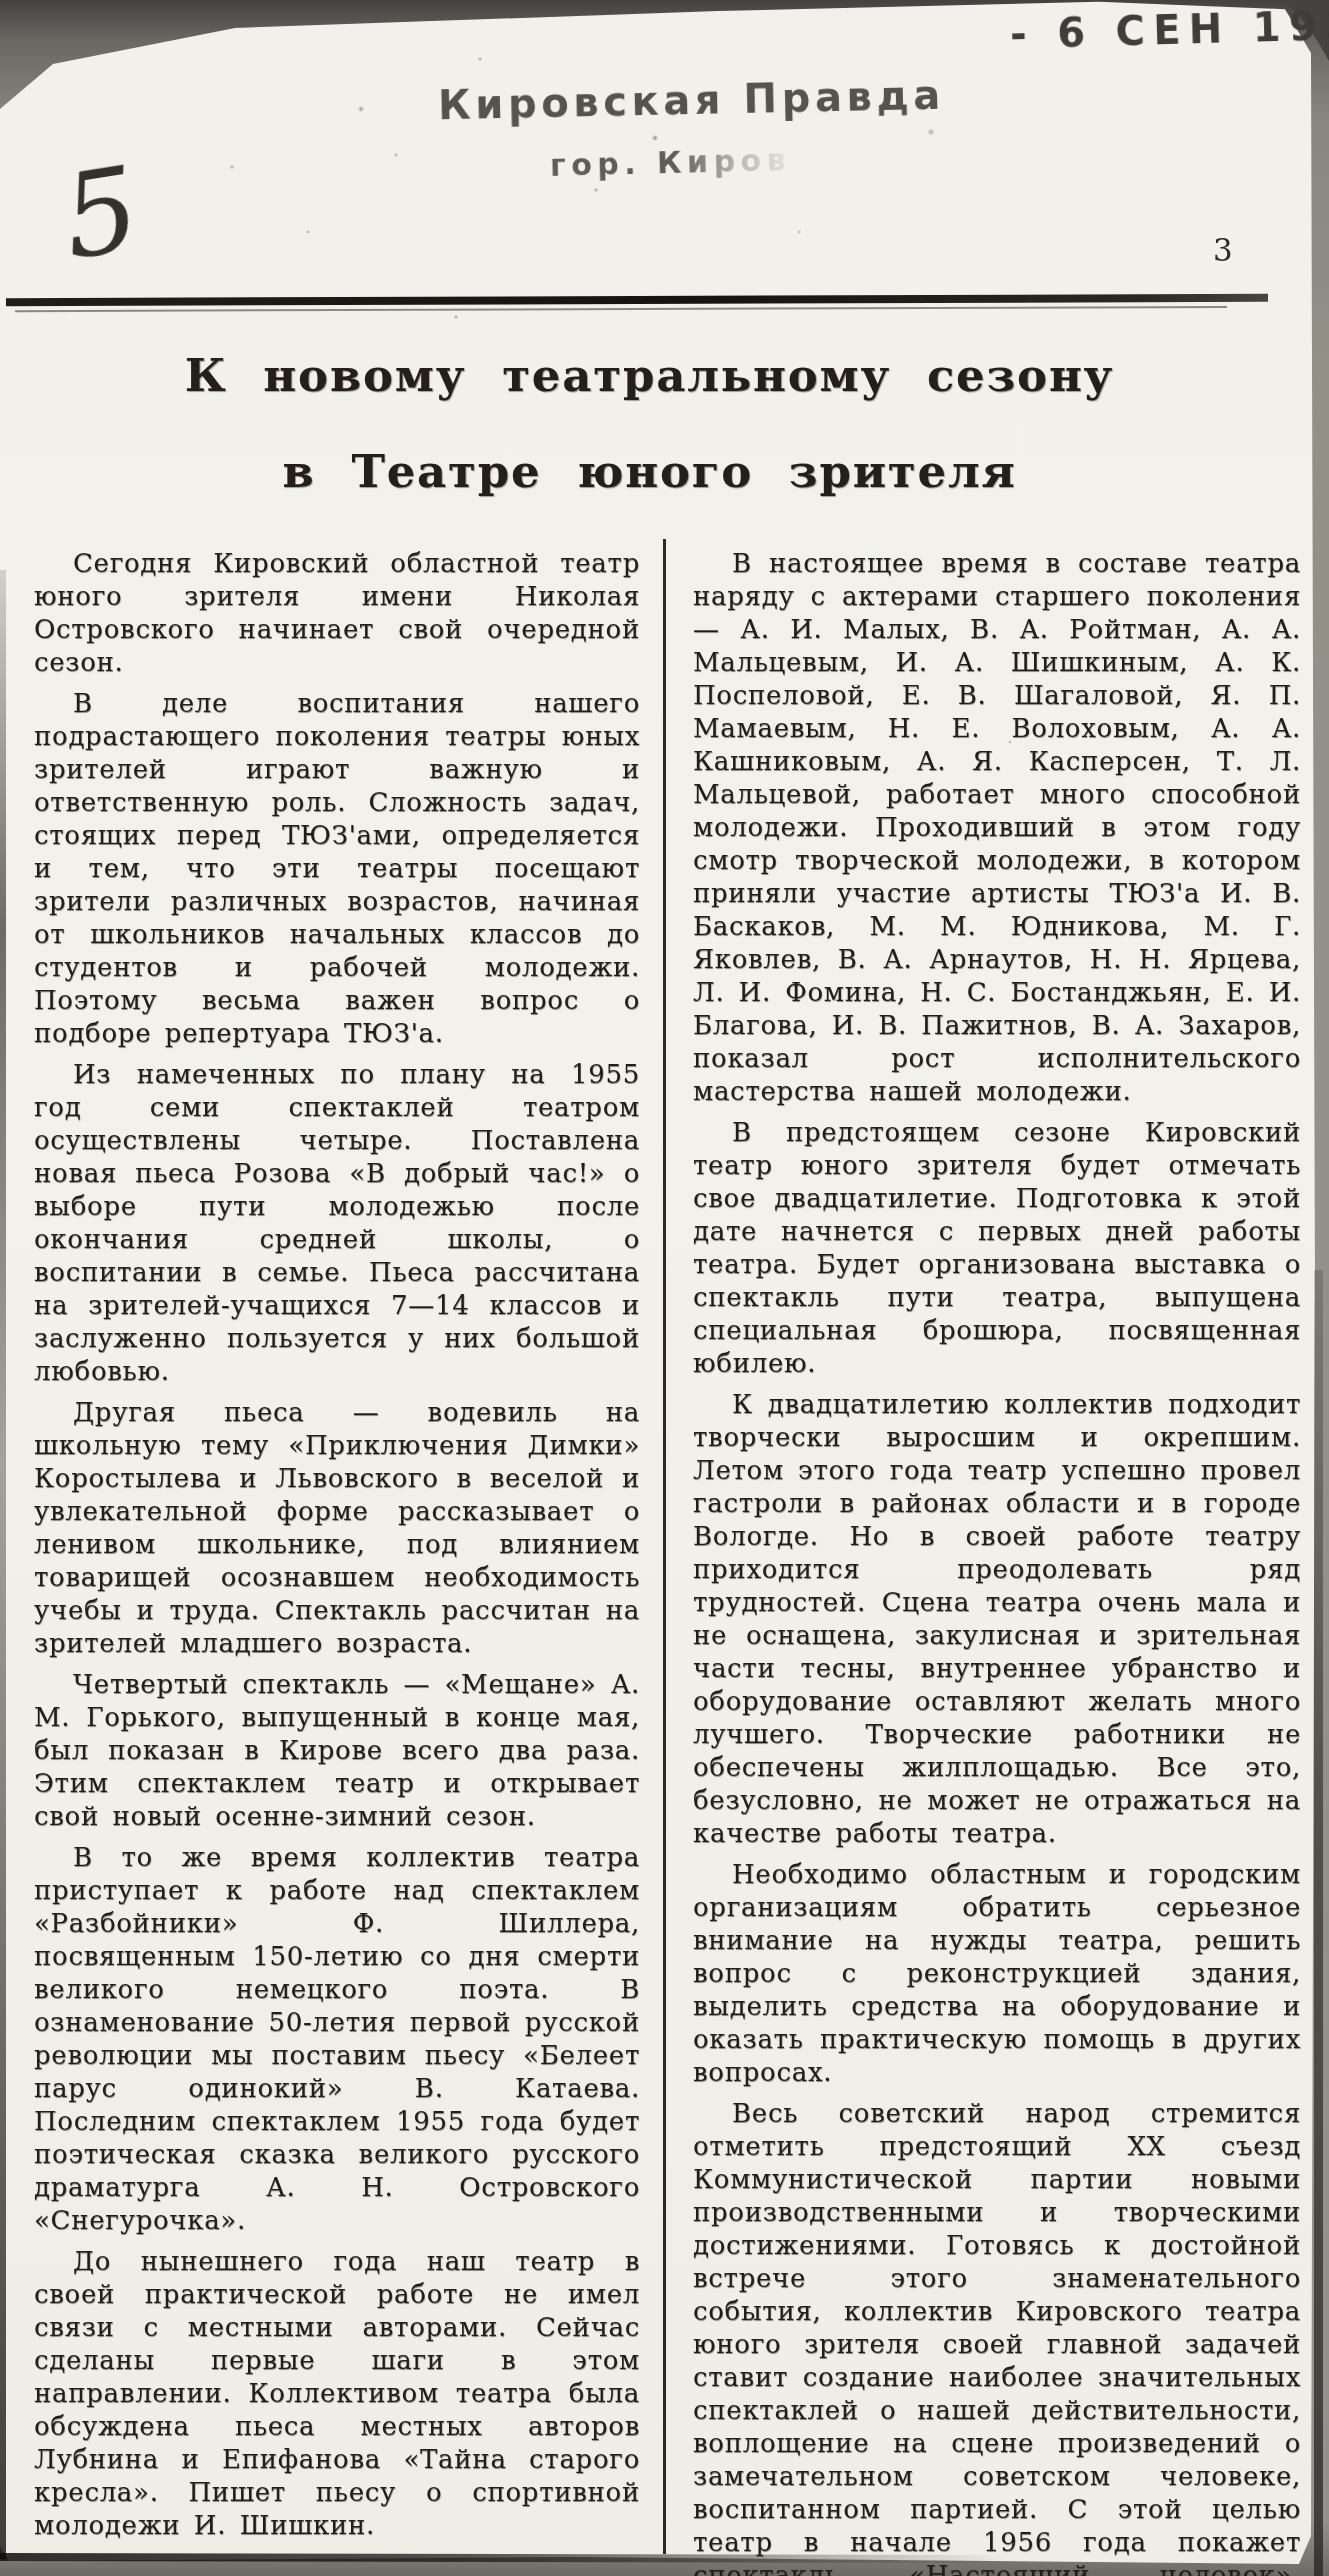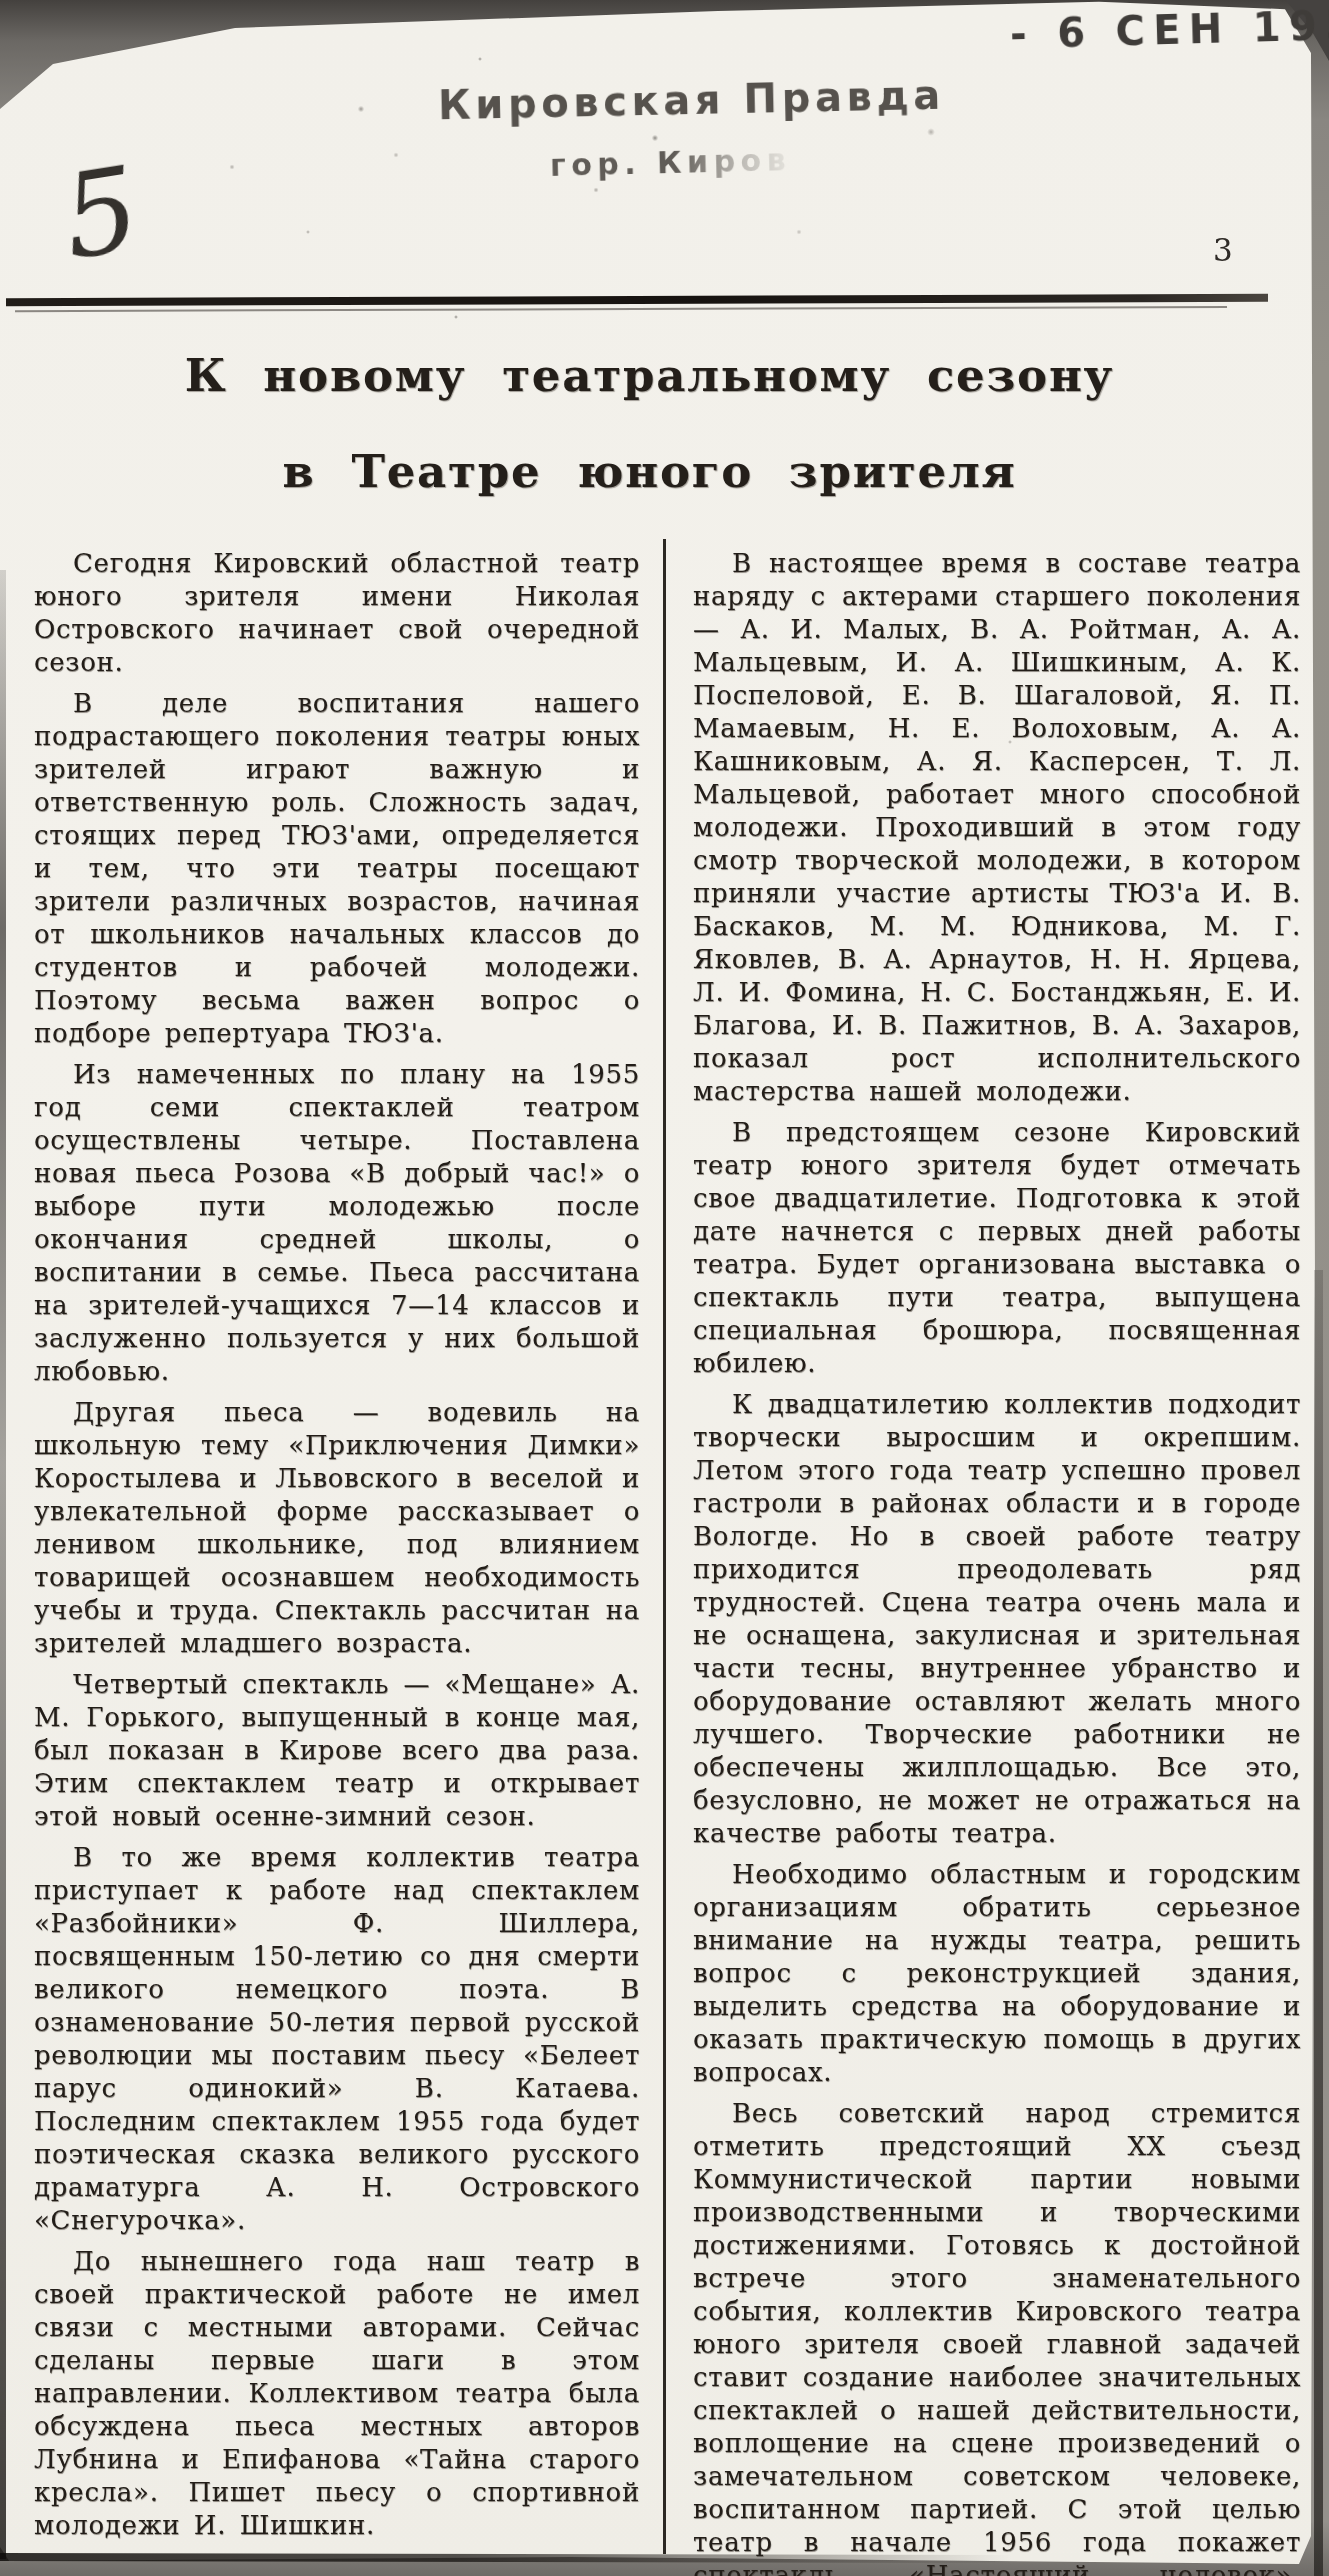--- a/index.html
+++ b/index.html
@@ -115,21 +115,21 @@
     <div>в Театре юного зрителя</div>
   </div>
 
   <div class="divider"></div>
 
   <div class="col col-left">
       <p class="para">Сегодня Кировский областной театр юного зрителя имени Николая Островского начинает свой очередной сезон.</p>
       <p class="para">В деле воспитания нашего подрастающего поколения театры юных зрителей играют важную и ответственную роль. Сложность задач, стоящих перед ТЮЗ'ами, определяется и тем, что эти театры посещают зрители различных возрастов, начиная от школьников начальных классов до студентов и рабочей молодежи. Поэтому весьма важен вопрос о подборе репертуара ТЮЗ'а.</p>
       <p class="para">Из намеченных по плану на 1955 год семи спектаклей театром осуществлены четыре. Поставлена новая пьеса Розова «В добрый час!» о выборе пути молодежью после окончания средней школы, о воспитании в семье. Пьеса рассчитана на зрителей-учащихся 7—14 классов и заслуженно пользуется у них большой любовью.</p>
       <p class="para">Другая пьеса — водевиль на школьную тему «Приключения Димки» Коростылева и Львовского в веселой и увлекательной форме рассказывает о ленивом школьнике, под влиянием товарищей осознавшем необходимость учебы и труда. Спектакль рассчитан на зрителей младшего возраста.</p>
-      <p class="para">Четвертый спектакль — «Мещане» А. М. Горького, выпущенный в конце мая, был показан в Кирове всего два раза. Этим спектаклем театр и открывает этой новый осенне-зимний сезон.</p>
+      <p class="para">Четвертый спектакль — «Мещане» А. М. Горького, выпущенный в конце мая, был показан в Кирове всего два раза. Этим спектаклем театр и открывает свой новый осенне-зимний сезон.</p>
       <p class="para">В то же время коллектив театра приступает к работе над спектаклем «Разбойники» Ф. Шиллера, посвященным 150-летию со дня смерти великого немецкого поэта. В ознаменование 50-летия первой русской революции мы поставим пьесу «Белеет парус одинокий» В. Катаева. Последним спектаклем 1955 года будет поэтическая сказка великого русского драматурга А. Н. Островского «Снегурочка».</p>
       <p class="para">До нынешнего года наш театр в своей практической работе не имел связи с местными авторами. Сейчас сделаны первые шаги в этом направлении. Коллективом театра была обсуждена пьеса местных авторов Лубнина и Епифанова «Тайна старого кресла». Пишет пьесу о спортивной молодежи И. Шишкин.</p>
     </div>
 
   <div class="col col-right">
     <div>
         <p class="para">В настоящее время в составе театра наряду с актерами старшего поколения — А. И. Малых, В. А. Ройтман, А. А. Мальцевым, И. А. Шишкиным, А. К. Поспеловой, Е. В. Шагаловой, Я. П. Мамаевым, Н. Е. Волоховым, А. А. Кашниковым, А. Я. Касперсен, Т. Л. Мальцевой, работает много способной молодежи. Проходивший в этом году смотр творческой молодежи, в котором приняли участие артисты ТЮЗ'а И. В. Баскаков, М. М. Юдникова, М. Г. Яковлев, В. А. Арнаутов, Н. Н. Ярцева, Л. И. Фомина, Н. С. Бостанджьян, Е. И. Благова, И. В. Пажитнов, В. А. Захаров, показал рост исполнительского мастерства нашей молодежи.</p>
         <p class="para">В предстоящем сезоне Кировский театр юного зрителя будет отмечать свое двадцатилетие. Подготовка к этой дате начнется с первых дней работы театра. Будет организована выставка о спектакль пути театра, выпущена специальная брошюра, посвященная юбилею.</p>
         <p class="para">К двадцатилетию коллектив подходит творчески выросшим и окрепшим. Летом этого года театр успешно провел гастроли в районах области и в городе Вологде. Но в своей работе театру приходится преодолевать ряд трудностей. Сцена театра очень мала и не оснащена, закулисная и зрительная части тесны, внутреннее убранство и оборудование оставляют желать много лучшего. Творческие работники не обеспечены жилплощадью. Все это, безусловно, не может не отражаться на качестве работы театра.</p>
         <p class="para">Необходимо областным и городским организациям обратить серьезное внимание на нужды театра, решить вопрос с реконструкцией здания, выделить средства на оборудование и оказать практическую помощь в других вопросах.</p>

